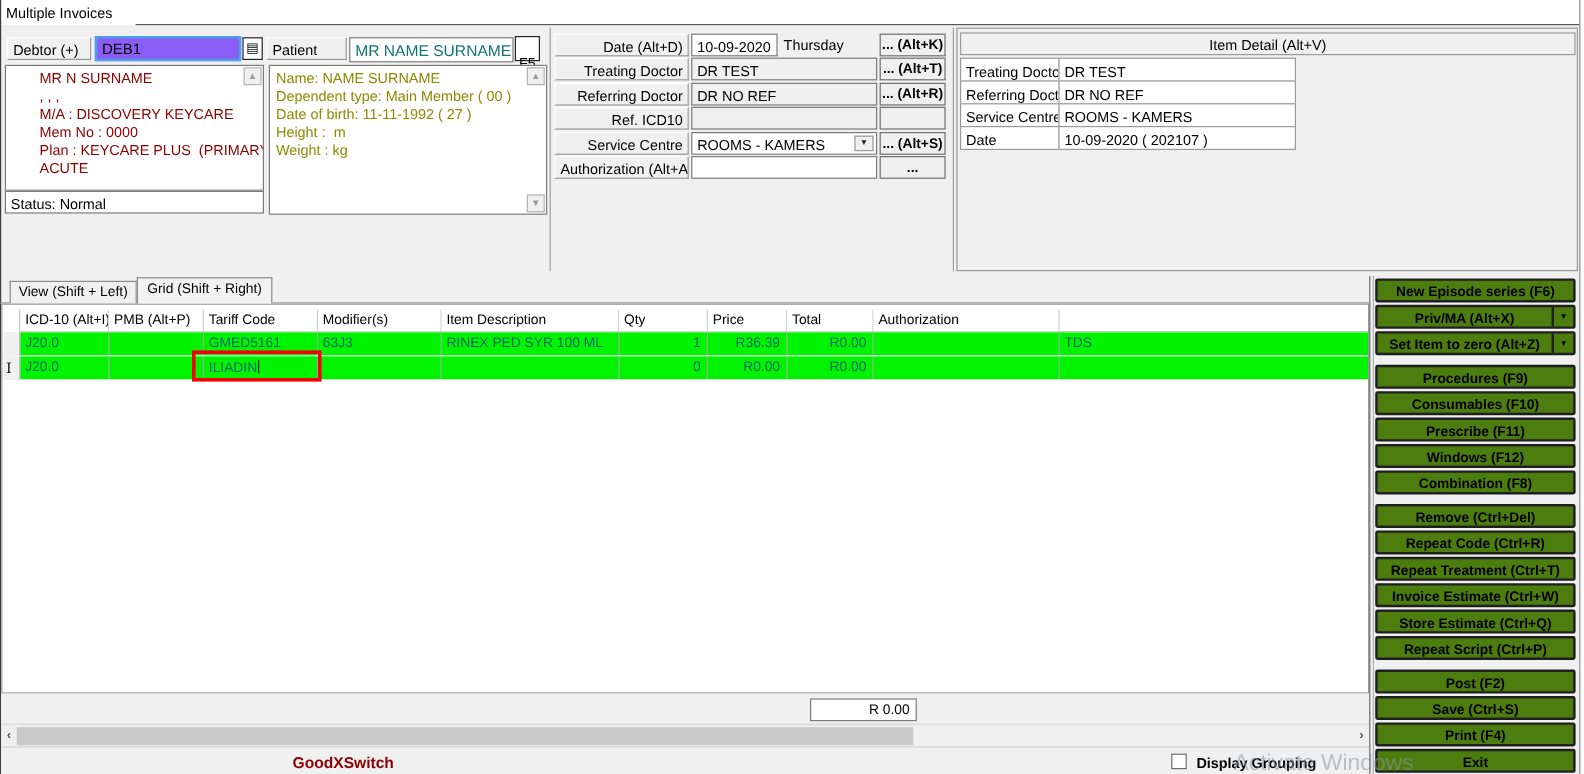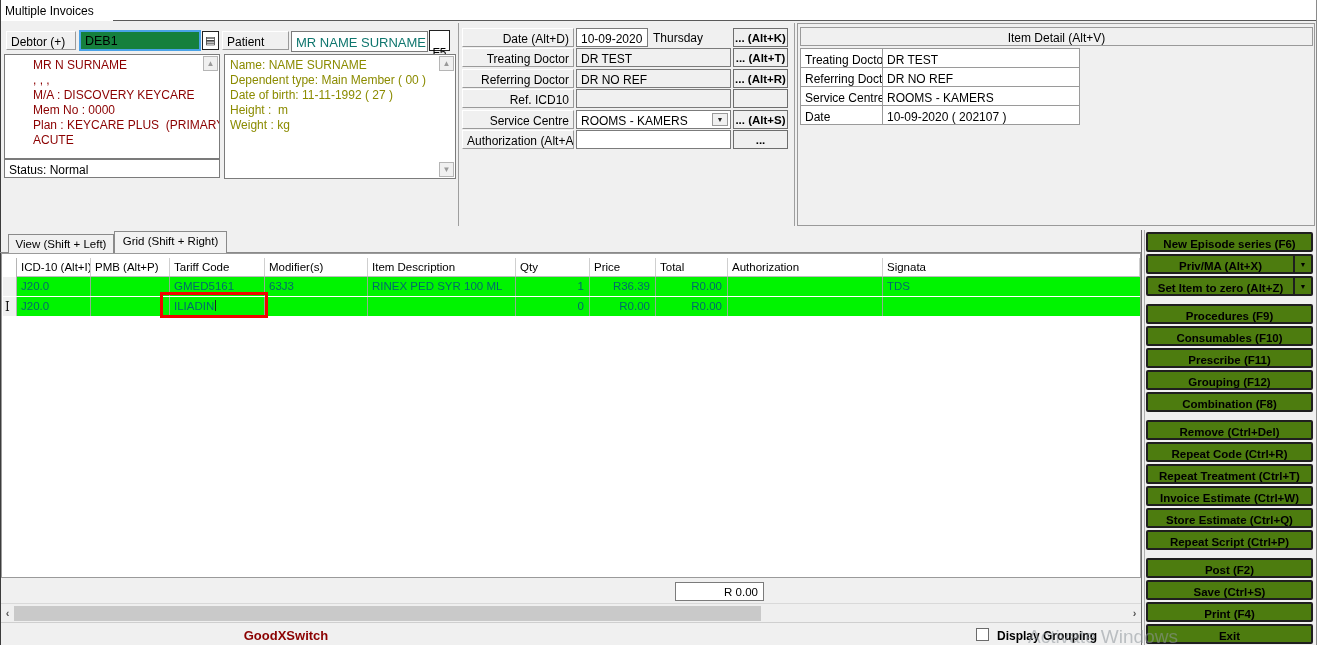--- a/index.html
+++ b/index.html
@@ -74,21 +74,21 @@
 </head>
 <body>
 
 <div class="abs app-bg"></div>
 <div class="abs win-left"></div>
 <div class="abs win-right"></div>
 <div class="abs win-title">Multiple Invoices</div>
 <div class="abs win-topline"></div>
 
 <div class="abs rlabel" style="left:6px;top:31px;width:70px;">Debtor (+)</div>
-<div class="abs" style="left:79px;top:30px;width:122px;height:21px;border:2px solid #4aa3e8;background:#15803d;padding:2px 0 0 4px;font-size:12.5px;">DEB1</div>
+<div class="abs" style="left:79px;top:30px;width:122px;height:21px;border:2px solid #4aa3e8;background:#8b5cf6;padding:2px 0 0 4px;font-size:12.5px;">DEB1</div>
 <div class="abs" style="left:202px;top:31px;width:17px;height:19px;background:#fff;border:1px solid #222;text-align:center;line-height:17px;font-size:11px;"><span>▤</span></div>
 
 <div class="abs rlabel" style="left:222px;top:31px;width:67px;">Patient</div>
 <div class="abs inp" style="left:291px;top:31px;width:137px;height:21px;color:#0f766e;font-size:13px;padding-top:3px;">MR NAME SURNAME</div>
 <div class="abs" style="left:429px;top:30px;width:21px;height:21px;background:#fff;border:1px solid #222;text-align:center;padding-top:15px;">F5</div>
 
 <div class="abs infobox" style="left:4px;top:54px;width:216px;height:105px;">
   <div style="padding-top:3px;">
     <div class="infoline maroon">MR N SURNAME</div>
     <div class="infoline maroon">, , ,</div>
@@ -166,21 +166,20 @@
     <div class="gind" style="background:#fff;"></div>
     <div class="ghc c1">ICD-10 (Alt+I)</div>
     <div class="ghc c2">PMB (Alt+P)</div>
     <div class="ghc c3">Tariff Code</div>
     <div class="ghc c4">Modifier(s)</div>
     <div class="ghc c5">Item Description</div>
     <div class="ghc c6">Qty</div>
     <div class="ghc c7">Price</div>
     <div class="ghc c8">Total</div>
     <div class="ghc c9">Authorization</div>
-    <div class="ghc c10">Signata</div>
   </div>
 
   <div class="grow" style="top:23px;border-bottom:1px solid #b5b5b5;">
     <div class="gind"></div>
     <div class="gcell c1">J20.0</div>
     <div class="gcell c2"></div>
     <div class="gcell c3">GMED5161</div>
     <div class="gcell c4">63J3</div>
     <div class="gcell c5">RINEX PED SYR 100 ML</div>
     <div class="gcell c6 num">1</div>
@@ -244,21 +243,21 @@
 <div class="sbtn" style="top:304px;">
     <span class="lbl">Procedures (F9)</span>
   </div>
 <div class="sbtn" style="top:326px;">
     <span class="lbl">Consumables (F10)</span>
   </div>
 <div class="sbtn" style="top:348px;">
     <span class="lbl">Prescribe (F11)</span>
   </div>
 <div class="sbtn" style="top:370px;">
-    <span class="lbl">Grouping (F12)</span>
+    <span class="lbl">Windows (F12)</span>
   </div>
 <div class="sbtn" style="top:392px;">
     <span class="lbl">Combination (F8)</span>
   </div>
 <div class="sbtn" style="top:420px;">
     <span class="lbl">Remove (Ctrl+Del)</span>
   </div>
 <div class="sbtn" style="top:442px;">
     <span class="lbl">Repeat Code (Ctrl+R)</span>
   </div>

